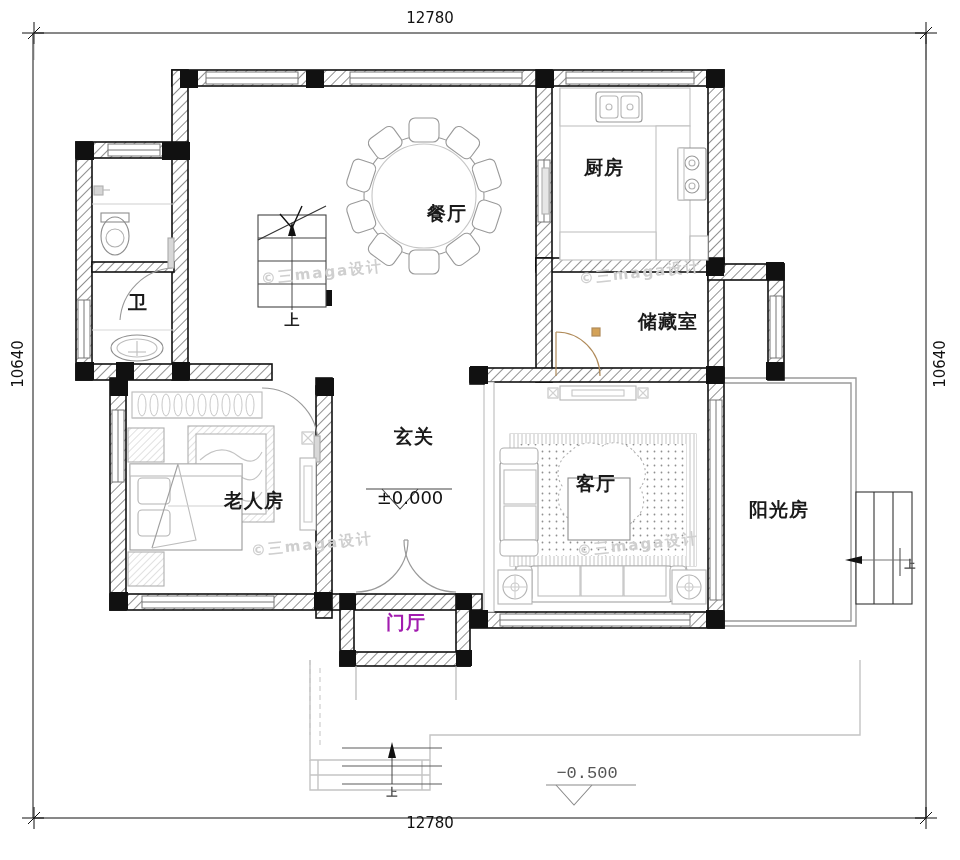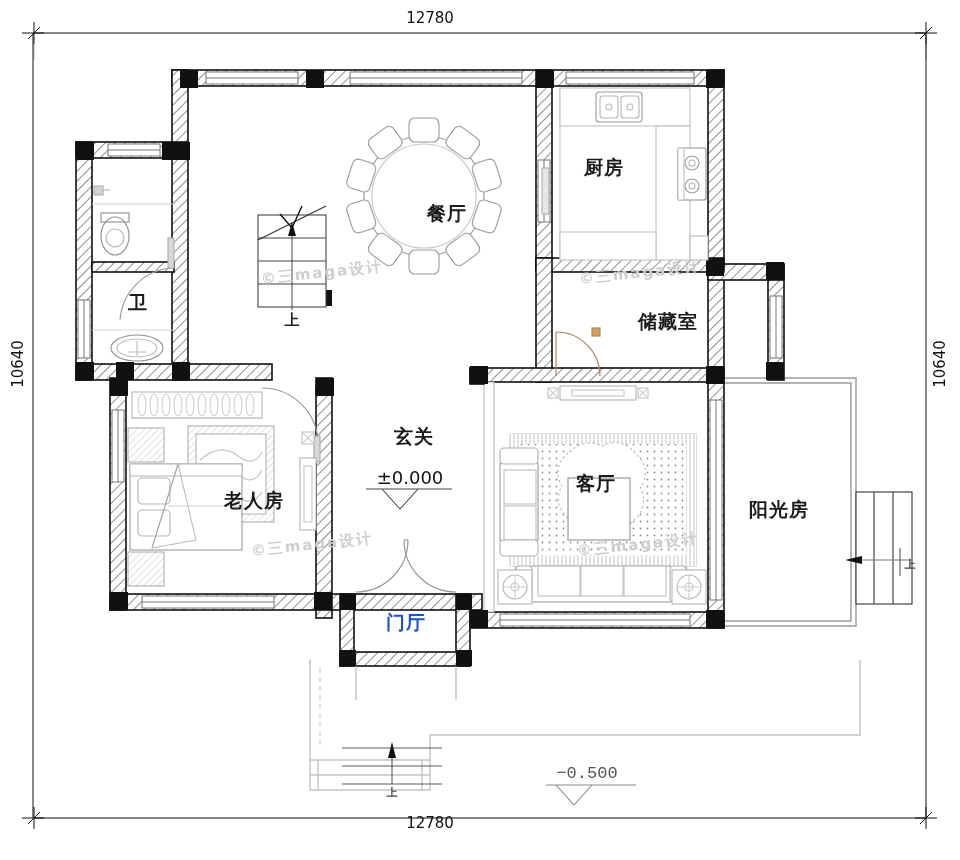--- a/index.html
+++ b/index.html
@@ -13,21 +13,21 @@
 
   
   .room-label{
     position:absolute;
     font-family:"DejaVu Sans","Liberation Sans",sans-serif;
     font-size:19px;font-weight:700;color:#1a1a1a;
     letter-spacing:1px;white-space:nowrap;
     transform:translate(-50%,-50%);
     text-align:center;
   }
-  .room-label.light{color:#1d4ed8;font-weight:700;}
+  .room-label.light{color:#a21caf;font-weight:700;}
 
   
   .dim-text{
     position:absolute;font-size:15px;color:#111;
     font-family:"DejaVu Sans","Liberation Sans",sans-serif;
     transform:translate(-50%,-50%);white-space:nowrap;
   }
   .dim-text.vert{transform:translate(-50%,-50%) rotate(-90deg);}
 
   
@@ -486,21 +486,21 @@
   <div class="room-label" style="left:447px;top:196px;margin-top:18px;">餐厅</div>
   <div class="room-label" style="left:604px;top:168px;">厨房</div>
   <div class="room-label" style="left:668px;top:322px;">储藏室</div>
   <div class="room-label" style="left:138px;top:303px;">卫</div>
   <div class="room-label" style="left:214px;top:501px;margin-left:40px;">老人房</div>
   <div class="room-label" style="left:414px;top:437px;">玄关</div>
   <div class="room-label" style="left:596px;top:484px;">客厅</div>
   <div class="room-label" style="left:779px;top:510px;">阳光房</div>
   <div class="room-label light" style="left:406px;top:623px;">门厅</div>
 
-  <div class="elev-text dark" style="left:410px;top:477px;">±0.000</div>
+  <div class="elev-text dark" style="left:410px;top:497px;">±0.000</div>
   <div class="elev-text" style="left:587px;top:773px;font-family:Liberation Mono, monospace;">−0.500</div>
 
   <div class="up-glyph" style="left:292px;top:320px;">上</div>
   <div class="up-glyph sm" style="left:910px;top:564px;">上</div>
   <div class="up-glyph sm" style="left:392px;top:792px;">上</div>
 
   <div class="wm" style="left:322px;top:273px;">©三maga设计</div>
   <div class="wm" style="left:640px;top:273px;">©三maga设计</div>
   <div class="wm" style="left:312px;top:545px;">©三maga设计</div>
   <div class="wm" style="left:638px;top:545px;">©三maga设计</div>

